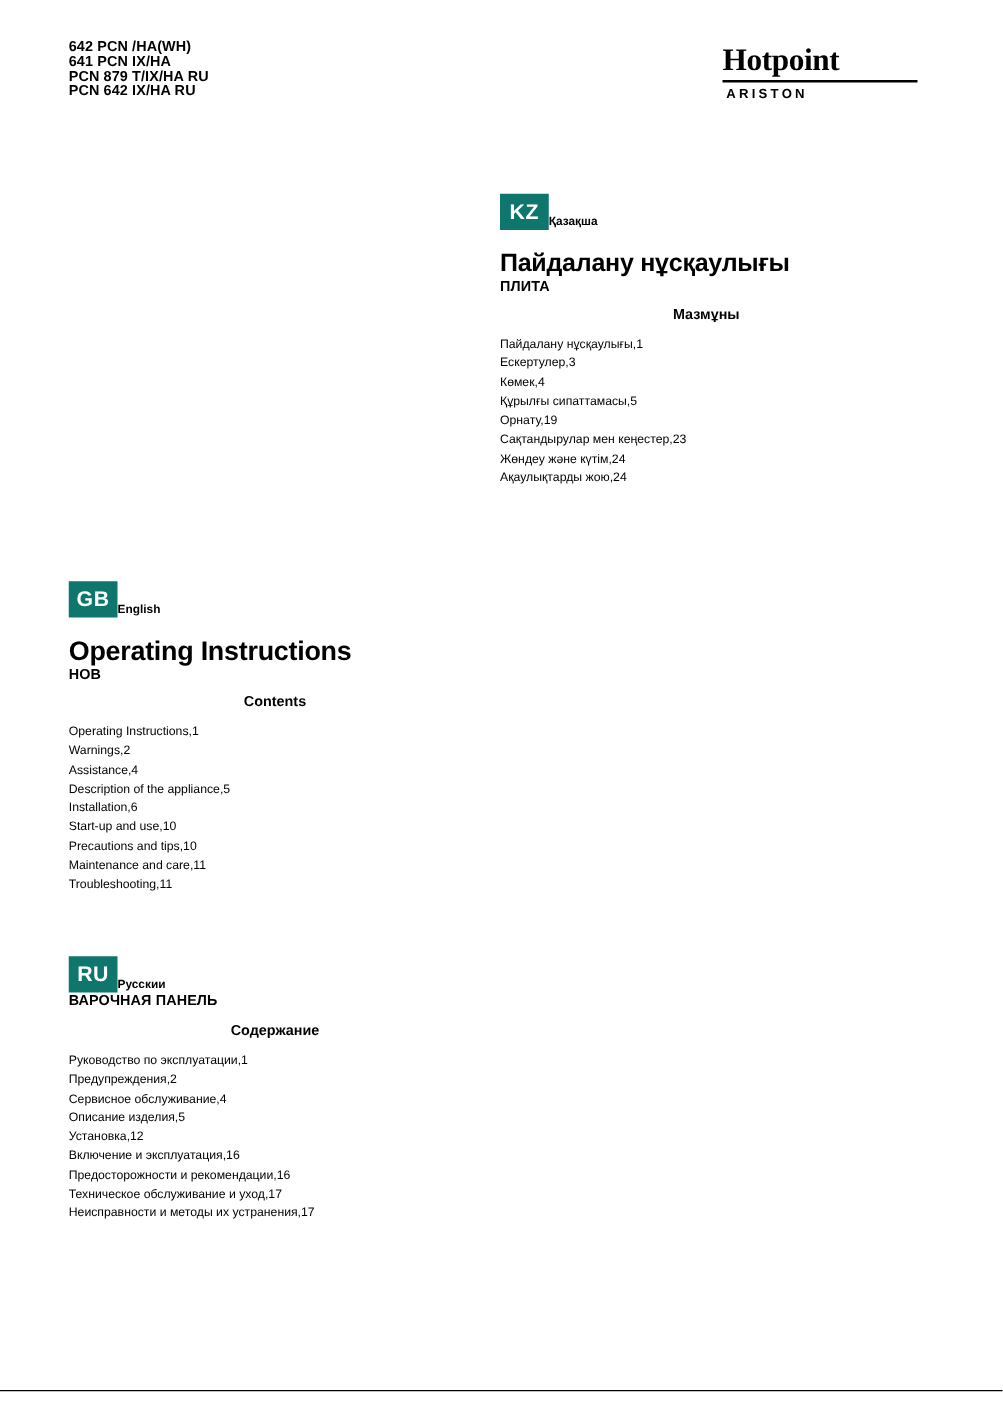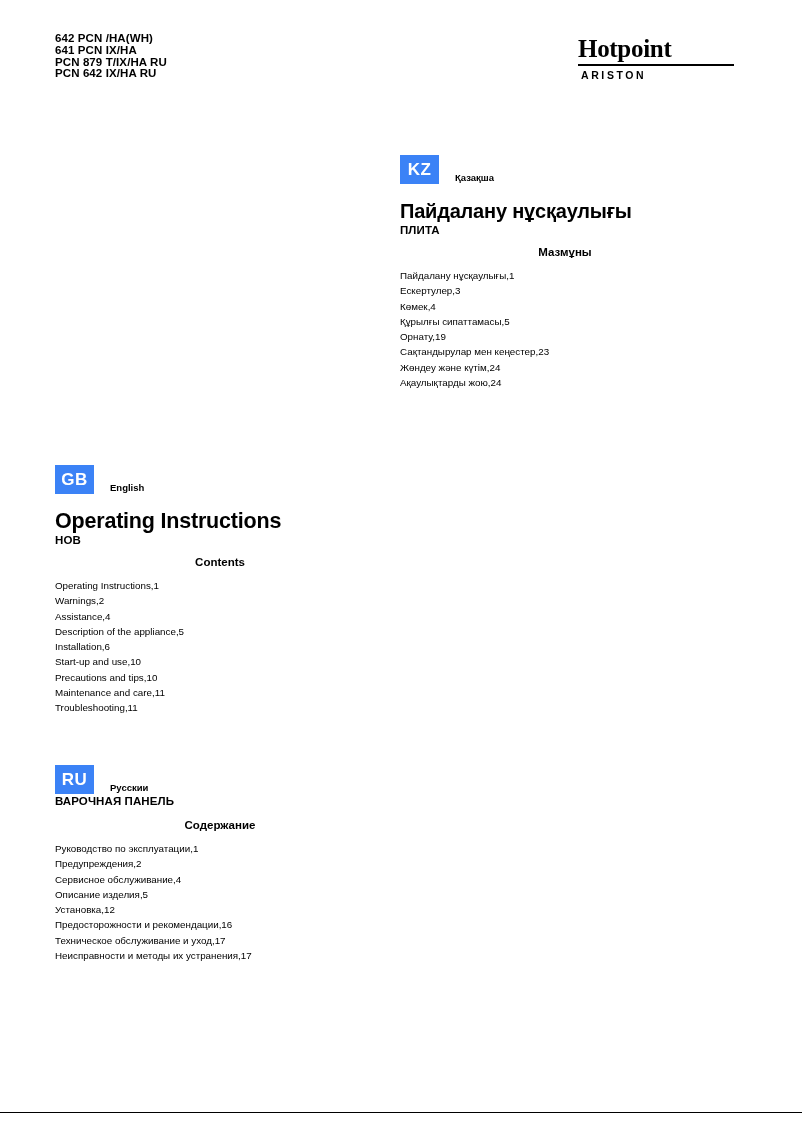--- a/index.html
+++ b/index.html
@@ -66,33 +66,33 @@
   .lang-block.gb { top: 465px; }
   .lang-block.ru { top: 765px; }
 
   .flag-row {
     display: flex;
     align-items: flex-end;
   }
   .flag {
     width: 39px;
     height: 29px;
-    background: #3b82f6;
+    background: #0f766e;
     color: #ffffff;
     font-size: 17px;
     font-weight: bold;
     display: flex;
     align-items: center;
     justify-content: center;
     letter-spacing: 0.5px;
   }
   .flag-label {
     font-size: 9.5px;
     font-weight: bold;
-    padding-left: 16px;
+    padding-left: 0;
     padding-bottom: 1px;
   }
 
   .title {
     font-size: 21.5px;
     font-weight: bold;
     letter-spacing: -0.2px;
     margin-top: 16px;
     line-height: 23px;
   }
@@ -195,20 +195,21 @@
       <div class="flag-label">Русскии</div>
     </div>
     <div class="subtitle">ВАРОЧНАЯ ПАНЕЛЬ</div>
     <div class="contents-head ru">Содержание</div>
     <div class="toc">
       <div>Руководство по эксплуатации,1</div>
       <div>Предупреждения,2</div>
       <div>Сервисное обслуживание,4</div>
       <div>Описание изделия,5</div>
       <div>Установка,12</div>
+      <div>Включение и эксплуатация,16</div>
       <div>Предосторожности и рекомендации,16</div>
       <div>Техническое обслуживание и уход,17</div>
       <div>Неисправности и методы их устранения,17</div>
     </div>
   </div>
 
   <div class="bottom-rule"></div>
 </div>
 
 </body></html>

